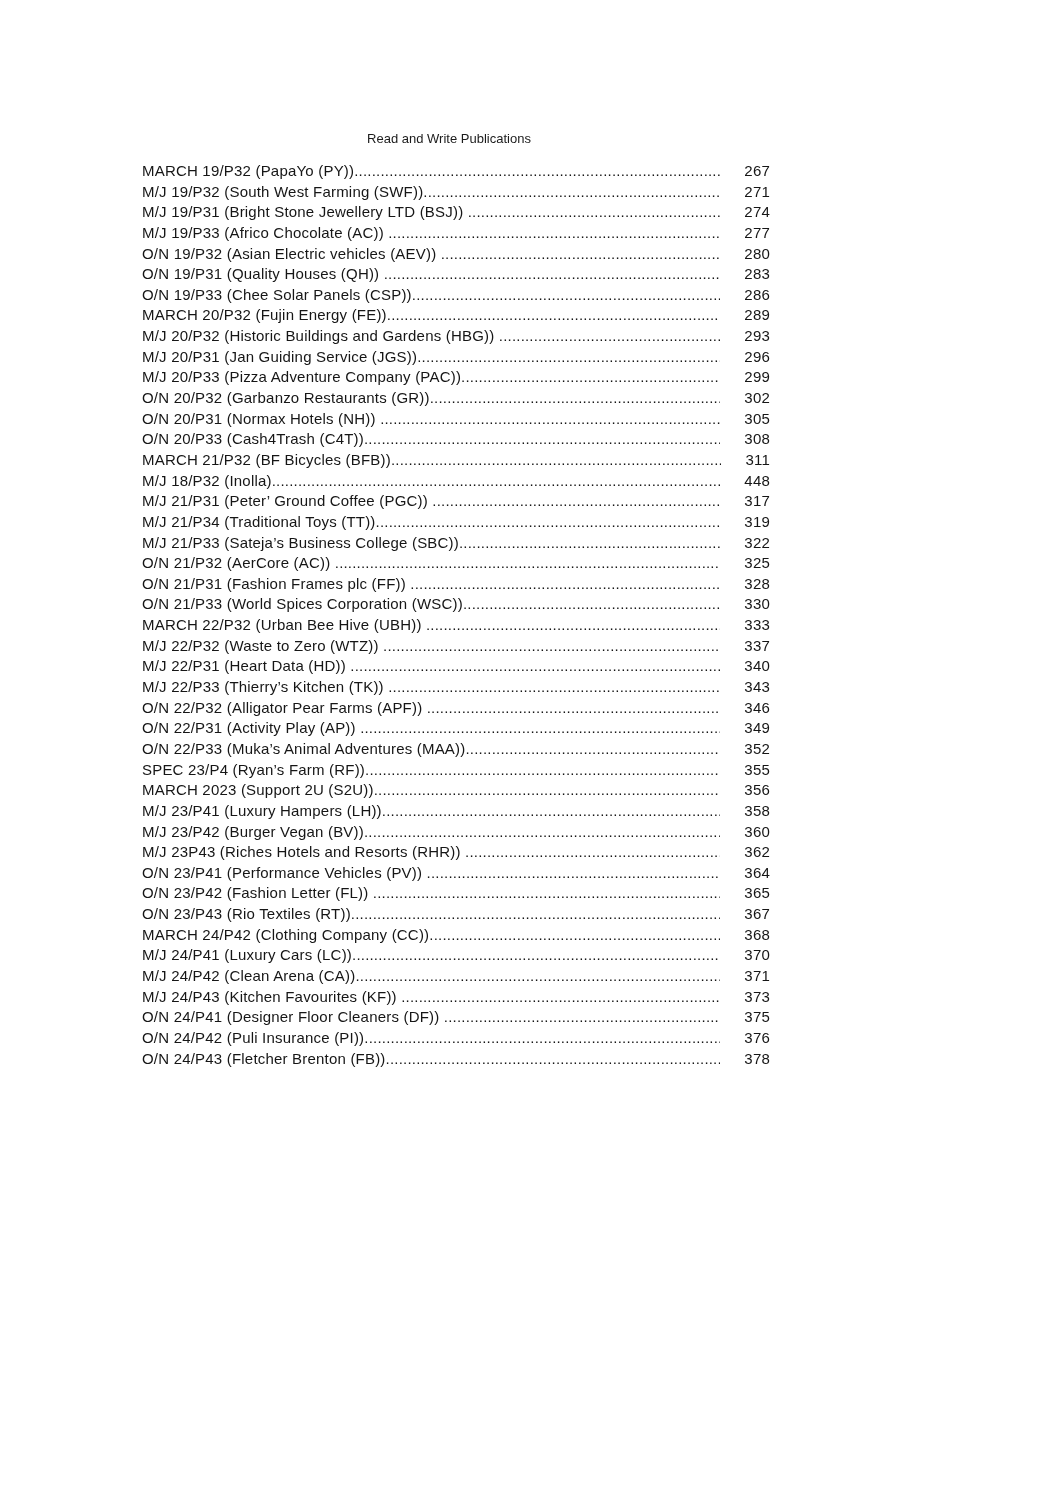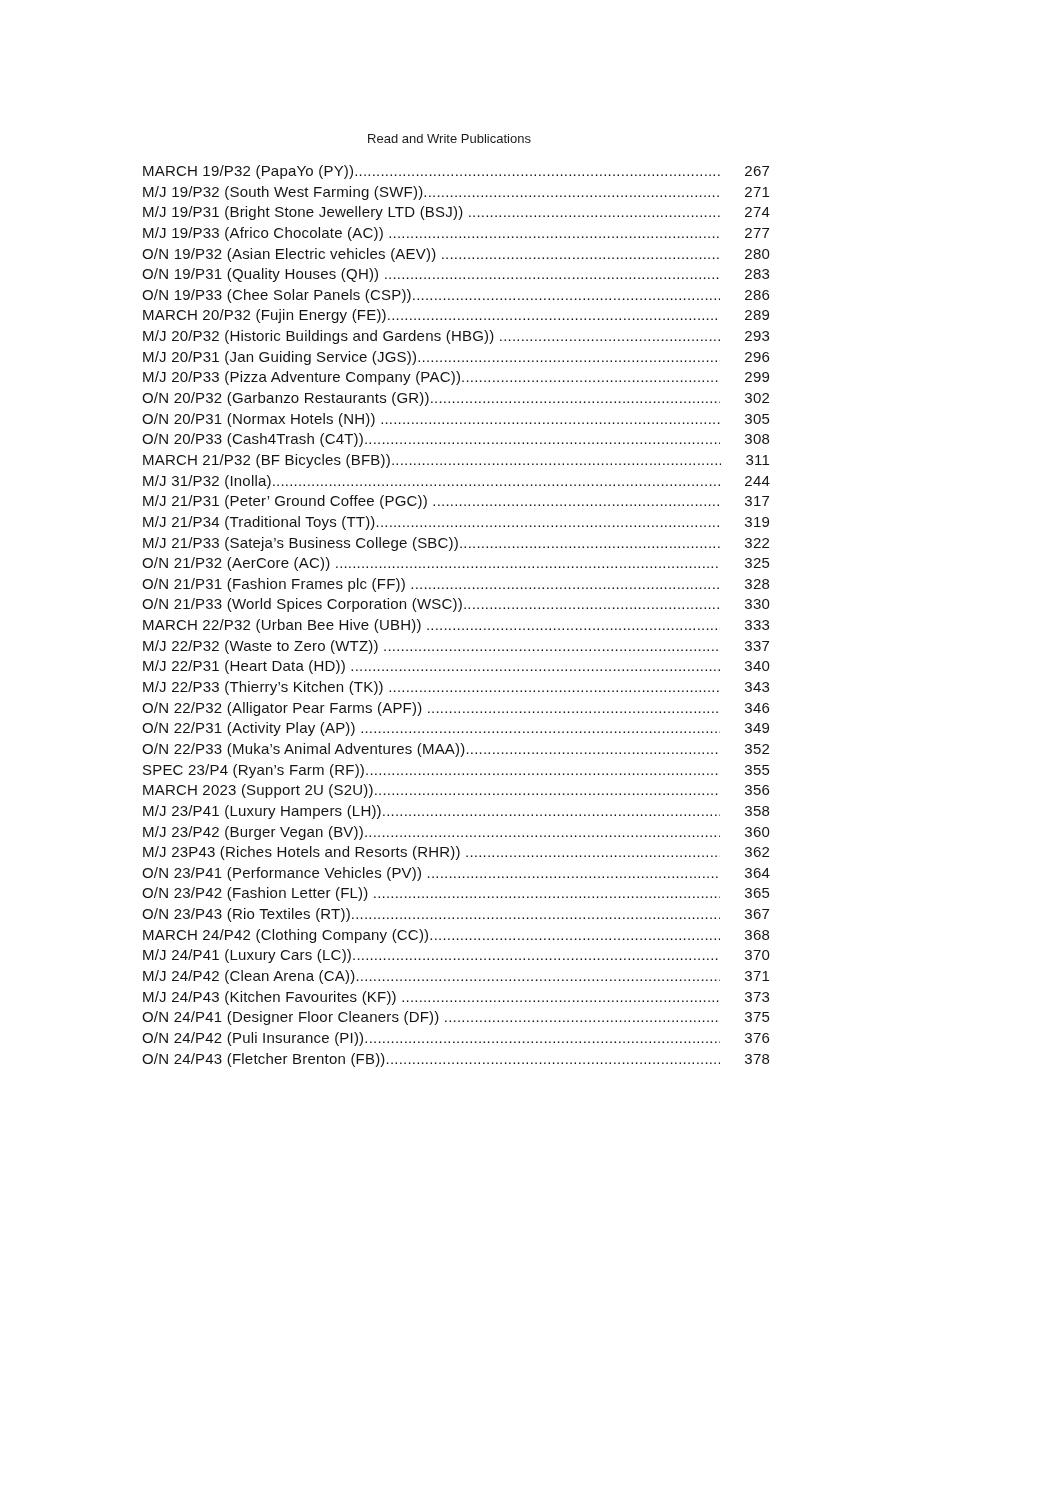--- a/index.html
+++ b/index.html
@@ -65,21 +65,21 @@
       <div class="row"><span class="label">O/N 19/P31 (Quality Houses (QH))&nbsp;</span><span class="leader">....................................................................................................................................................................................................................................................................</span><span class="pagenum">283</span></div>
       <div class="row"><span class="label">O/N 19/P33 (Chee Solar Panels (CSP))</span><span class="leader">....................................................................................................................................................................................................................................................................</span><span class="pagenum">286</span></div>
       <div class="row"><span class="label">MARCH 20/P32 (Fujin Energy (FE))</span><span class="leader">....................................................................................................................................................................................................................................................................</span><span class="pagenum">289</span></div>
       <div class="row"><span class="label">M/J 20/P32 (Historic Buildings and Gardens (HBG))&nbsp;</span><span class="leader">....................................................................................................................................................................................................................................................................</span><span class="pagenum">293</span></div>
       <div class="row"><span class="label">M/J 20/P31 (Jan Guiding Service (JGS))</span><span class="leader">....................................................................................................................................................................................................................................................................</span><span class="pagenum">296</span></div>
       <div class="row"><span class="label">M/J 20/P33 (Pizza Adventure Company (PAC))</span><span class="leader">....................................................................................................................................................................................................................................................................</span><span class="pagenum">299</span></div>
       <div class="row"><span class="label">O/N 20/P32 (Garbanzo Restaurants (GR))</span><span class="leader">....................................................................................................................................................................................................................................................................</span><span class="pagenum">302</span></div>
       <div class="row"><span class="label">O/N 20/P31 (Normax Hotels (NH))&nbsp;</span><span class="leader">....................................................................................................................................................................................................................................................................</span><span class="pagenum">305</span></div>
       <div class="row"><span class="label">O/N 20/P33 (Cash4Trash (C4T))</span><span class="leader">....................................................................................................................................................................................................................................................................</span><span class="pagenum">308</span></div>
       <div class="row"><span class="label">MARCH 21/P32 (BF Bicycles (BFB))</span><span class="leader">....................................................................................................................................................................................................................................................................</span><span class="pagenum">311</span></div>
-      <div class="row"><span class="label">M/J 31/P32 (Inolla)</span><span class="leader">....................................................................................................................................................................................................................................................................</span><span class="pagenum">244</span></div>
+      <div class="row"><span class="label">M/J 18/P32 (Inolla)</span><span class="leader">....................................................................................................................................................................................................................................................................</span><span class="pagenum">448</span></div>
       <div class="row"><span class="label">M/J 21/P31 (Peter’ Ground Coffee (PGC))&nbsp;</span><span class="leader">....................................................................................................................................................................................................................................................................</span><span class="pagenum">317</span></div>
       <div class="row"><span class="label">M/J 21/P34 (Traditional Toys (TT))</span><span class="leader">....................................................................................................................................................................................................................................................................</span><span class="pagenum">319</span></div>
       <div class="row"><span class="label">M/J 21/P33 (Sateja’s Business College (SBC))</span><span class="leader">....................................................................................................................................................................................................................................................................</span><span class="pagenum">322</span></div>
       <div class="row"><span class="label">O/N 21/P32 (AerCore (AC))&nbsp;</span><span class="leader">....................................................................................................................................................................................................................................................................</span><span class="pagenum">325</span></div>
       <div class="row"><span class="label">O/N 21/P31 (Fashion Frames plc (FF))&nbsp;</span><span class="leader">....................................................................................................................................................................................................................................................................</span><span class="pagenum">328</span></div>
       <div class="row"><span class="label">O/N 21/P33 (World Spices Corporation (WSC))</span><span class="leader">....................................................................................................................................................................................................................................................................</span><span class="pagenum">330</span></div>
       <div class="row"><span class="label">MARCH 22/P32 (Urban Bee Hive (UBH))&nbsp;</span><span class="leader">....................................................................................................................................................................................................................................................................</span><span class="pagenum">333</span></div>
       <div class="row"><span class="label">M/J 22/P32 (Waste to Zero (WTZ))&nbsp;</span><span class="leader">....................................................................................................................................................................................................................................................................</span><span class="pagenum">337</span></div>
       <div class="row"><span class="label">M/J 22/P31 (Heart Data (HD))&nbsp;</span><span class="leader">....................................................................................................................................................................................................................................................................</span><span class="pagenum">340</span></div>
       <div class="row"><span class="label">M/J 22/P33 (Thierry’s Kitchen (TK))&nbsp;</span><span class="leader">....................................................................................................................................................................................................................................................................</span><span class="pagenum">343</span></div>

